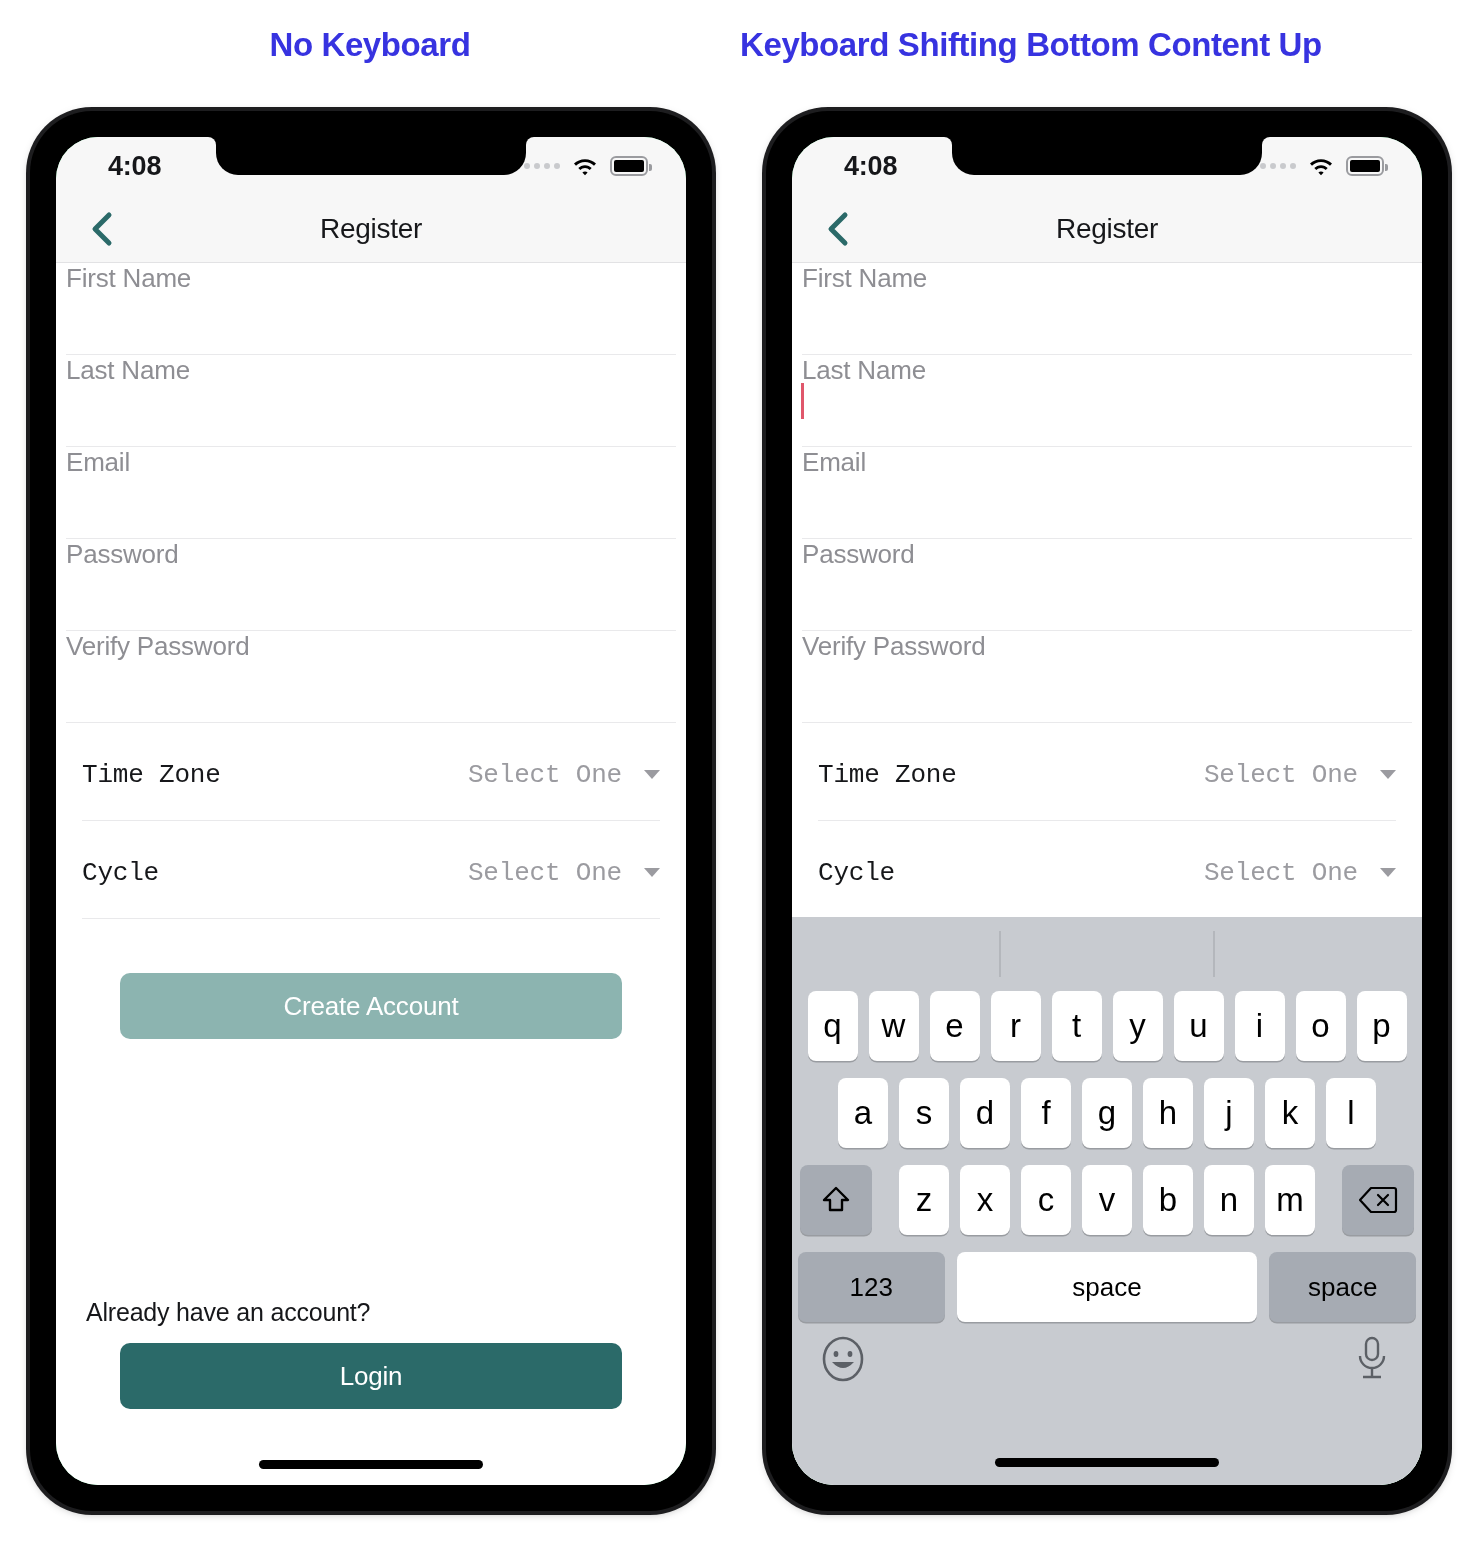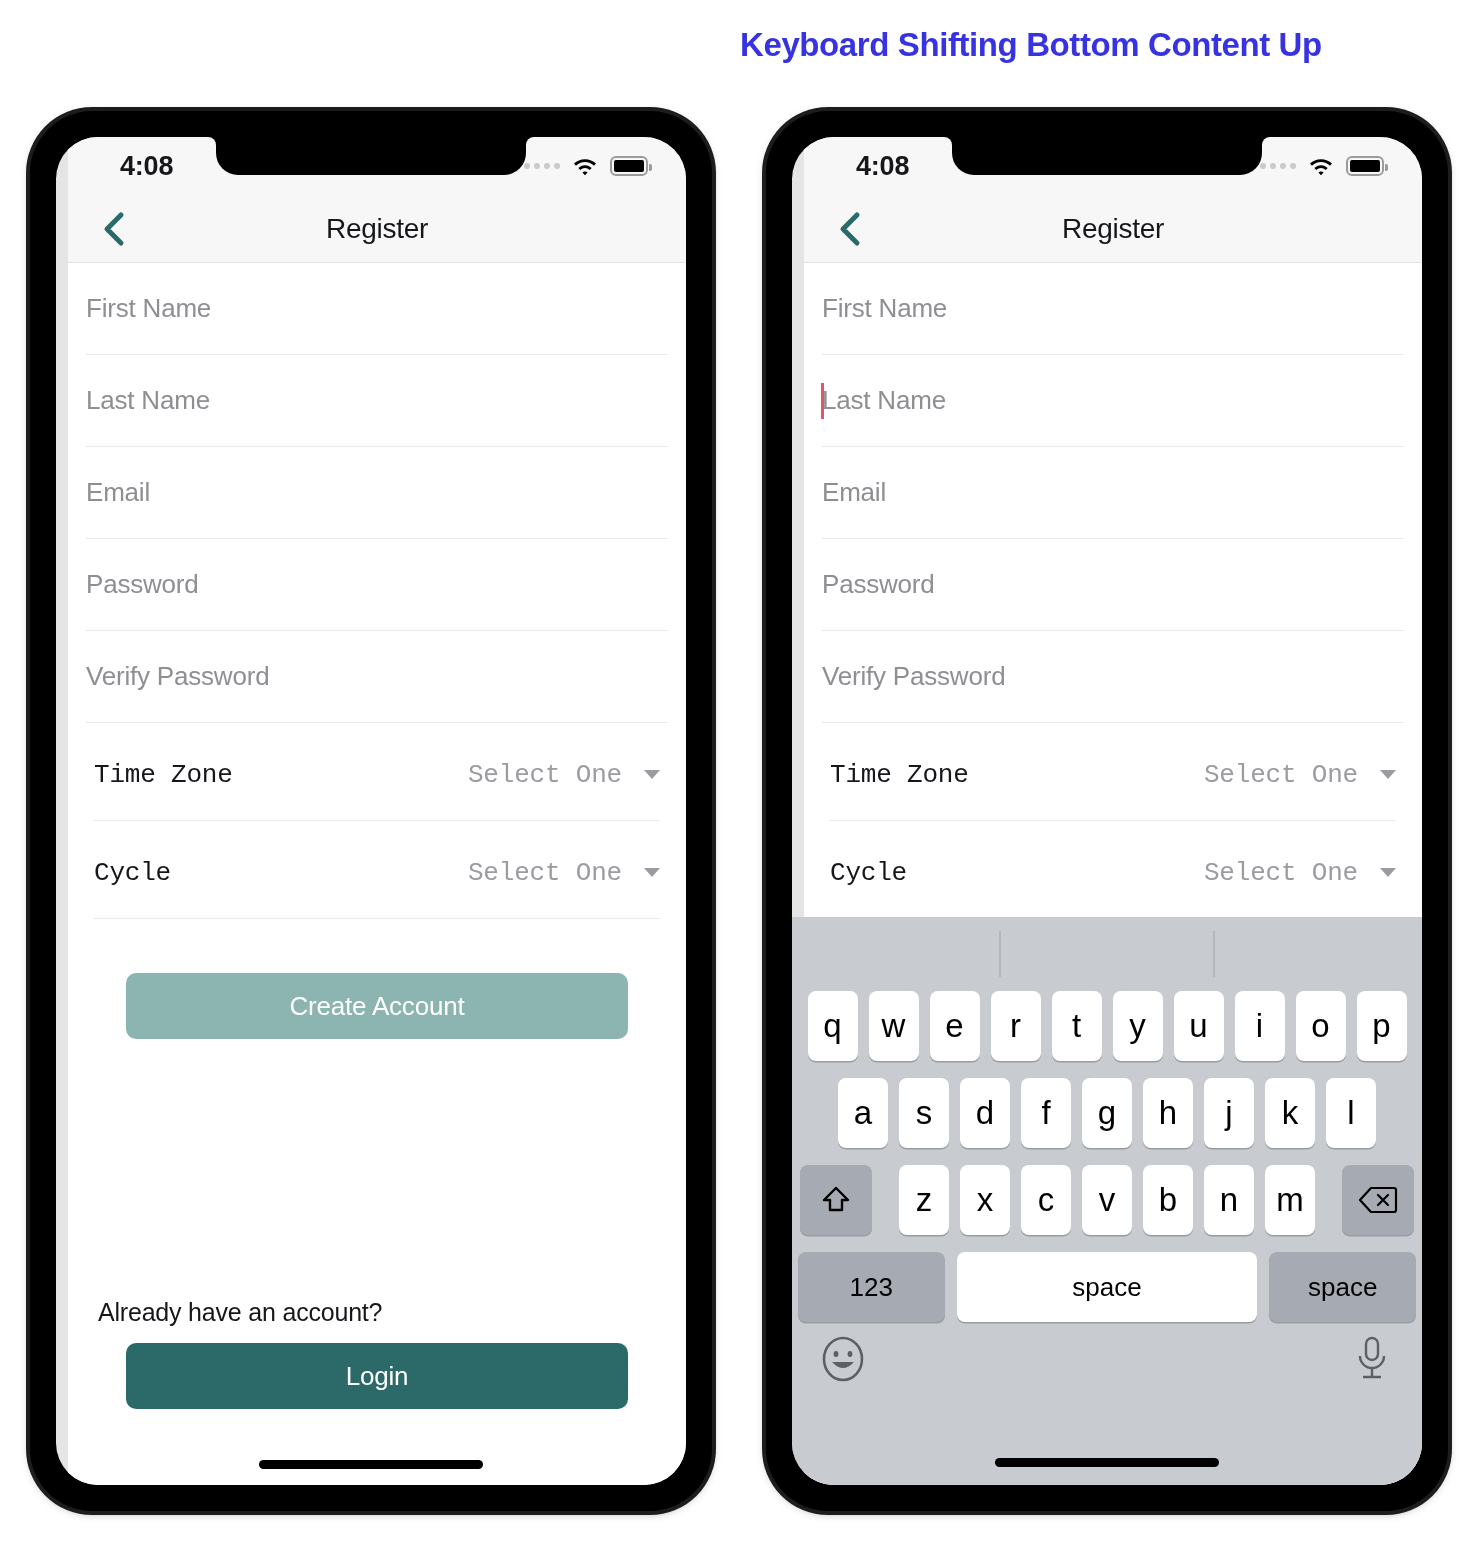--- a/index.html
+++ b/index.html
@@ -36,24 +36,23 @@
     box-shadow: 0 0 0 4px #1d1d1f, 0 2px 10px rgba(0,0,0,.35);
     overflow: hidden;
   }
   .phone-left  { left: 30px; }
   .phone-right { left: 766px; }
 
   .screen {
     position: absolute;
     left: 26px; top: 26px;
     width: 630px; height: 1348px;
-    background: #e5e5e5;
+    background: #86efac;
     border-radius: 42px;
     overflow: hidden;
-    padding-left: 12px;
   }
 
   
   .notch {
     position: absolute;
     left: 50%; top: 0;
     transform: translateX(-50%);
     width: 310px; height: 38px;
     background: #000;
     border-bottom-left-radius: 22px;
@@ -129,23 +128,23 @@
   
   .form-area {
     position: relative;
     background: #fff;
     height: calc(100% - 126px);
     overflow: hidden;
   }
   .field {
     position: relative;
     height: 92px;
-    margin: 0 18px;
+    margin: 0 10px;
     border-bottom: 1.5px solid #e9e9eb;
-    display: flex; align-items: center;
+    display: flex; 
   }
   .field .ph {
     font-size: 26px;
     color: #8e8e93;
     letter-spacing: -0.2px;
   }
   .caret {
     position: absolute;
     left: -1px; top: 50%;
     transform: translateY(-50%);
@@ -308,20 +307,21 @@
     width: 224px; height: 9px;
     background: #000;
     border-radius: 5px;
   }
 </style>
 </head>
 <body>
 
 <div class="page">
 
+  <div class="caption caption-left">No Keyboard</div>
   <div class="caption caption-right">Keyboard Shifting Bottom Content Up</div>
 
   <div class="phone phone-left">
     <div class="screen">
       <div class="notch"></div>
 
       <div class="statusbar">
         <div class="status-time">4:08</div>
         <div class="status-right">
           <span class="sig-dots">

